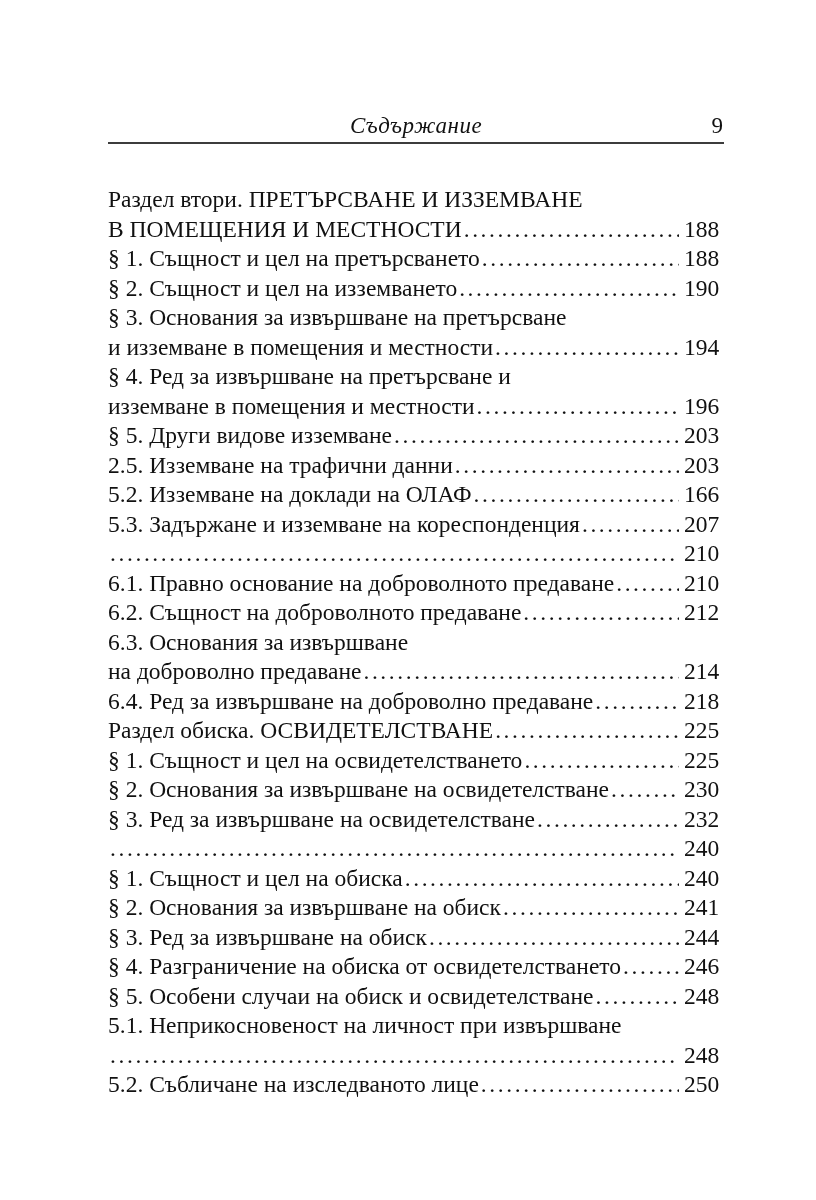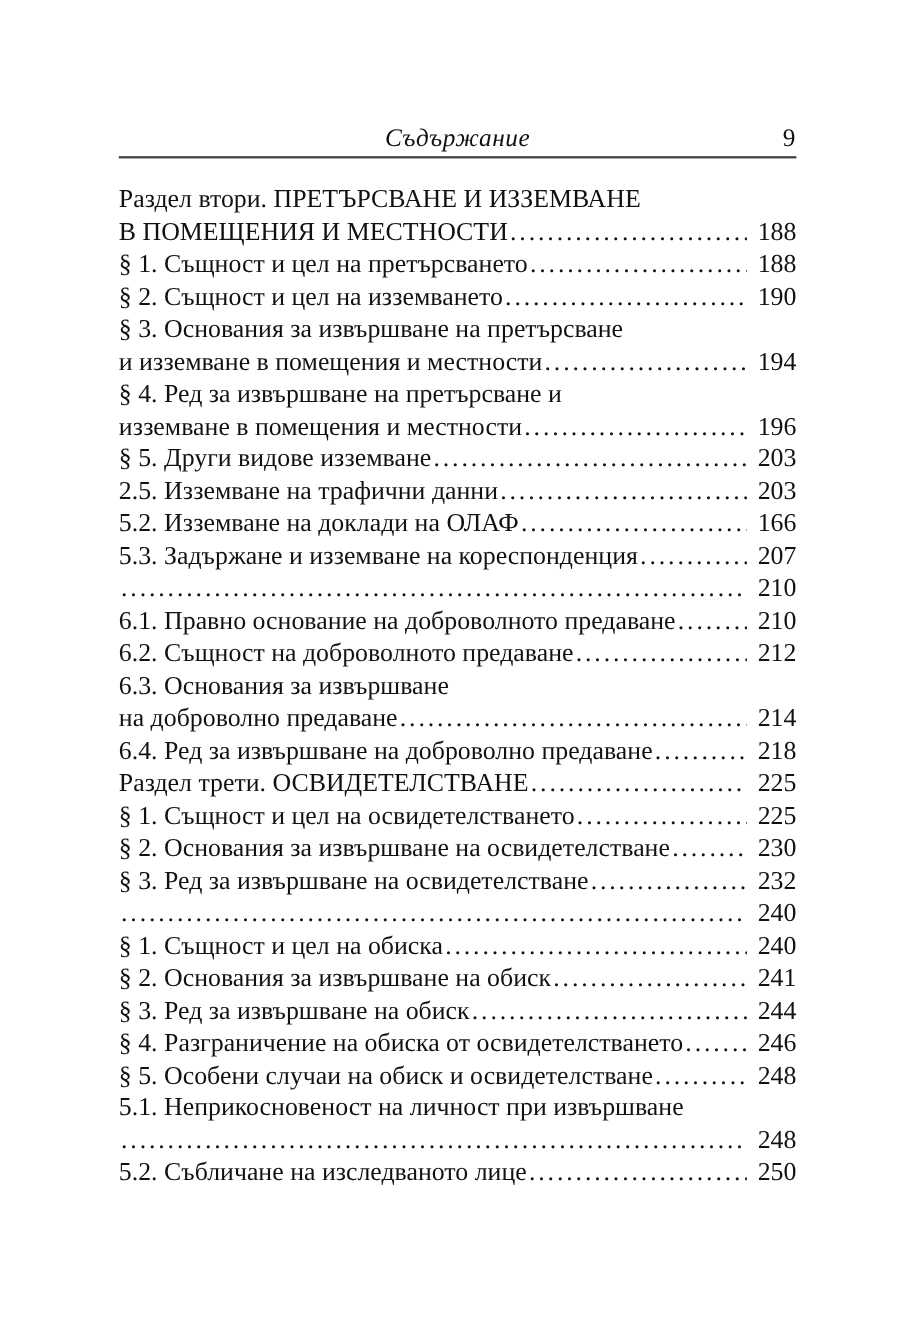--- a/index.html
+++ b/index.html
@@ -36,21 +36,21 @@
     position: absolute;
     right: 1px;
     font-size: 23px;
   }
   .header-rule {
     margin-top: 2px;
     border-top: 2px solid #3c3c3c;
   }
   
   .toc-list {
-    margin-top: 23px;
+    margin-top: 41px;
     font-size: 23.5px;
   }
   .toc-line {
     display: flex;
     align-items: baseline;
     height: 29.5px;
     line-height: 29.5px;
     white-space: nowrap;
   }
   .toc-text {
@@ -64,21 +64,20 @@
     margin: 0 5px 0 2px;
   }
   .dots::after {
     content: "..........................................................................................................................";
     letter-spacing: 2.6px;
     font-size: 23.5px;
   }
   .toc-page {
     flex: 0 0 auto;
     min-width: 40px;
-    text-align: right;
   }
 </style>
 </head>
 <body>
 
 <div class="book-page">
 
   <header class="page-header">
     <div class="header-row">
       <span class="header-title">Съдържание</span>
@@ -163,21 +162,21 @@
         <span class="toc-text">на доброволно предаване</span>
         <span class="dots"></span>
         <span class="toc-page">214</span>
       </div>
       <div class="toc-line">
         <span class="toc-text">6.4. Ред за извършване на доброволно предаване</span>
         <span class="dots"></span>
         <span class="toc-page">218</span>
       </div>
       <div class="toc-line">
-        <span class="toc-text">Раздел трети. ОСВИДЕТЕЛСТВАНЕ </span>
+        <span class="toc-text">Раздел обиска. ОСВИДЕТЕЛСТВАНЕ </span>
         <span class="dots"></span>
         <span class="toc-page">225</span>
       </div>
       <div class="toc-line">
         <span class="toc-text">§ 1. Същност и цел на освидетелстването</span>
         <span class="dots"></span>
         <span class="toc-page">225</span>
       </div>
       <div class="toc-line">
         <span class="toc-text">§ 2. Основания за извършване на освидетелстване</span>

